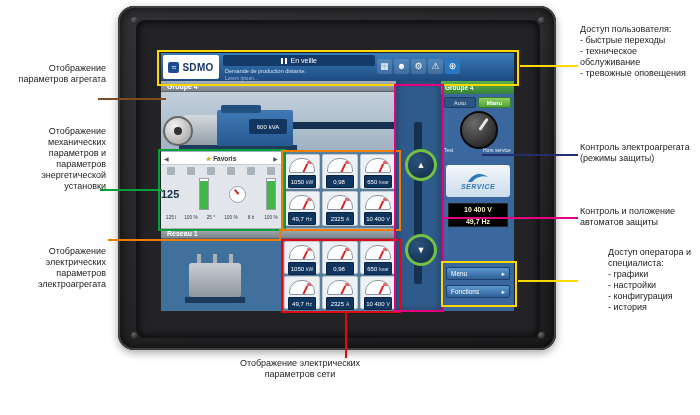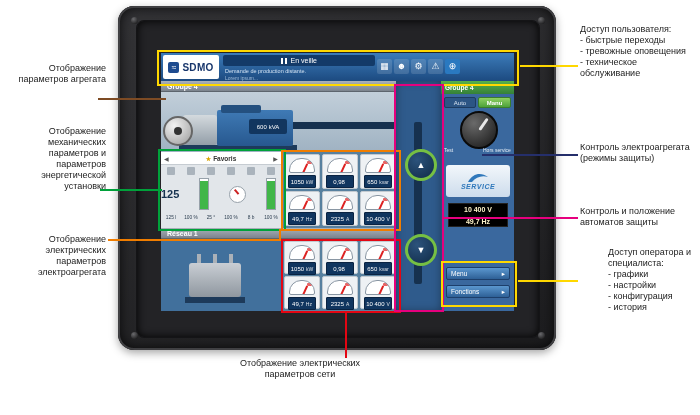--- a/index.html
+++ b/index.html
@@ -397,32 +397,32 @@
   <div class="hbox" style="left:281px;top:239px;width:116px;height:70px;border:2px solid #e30613;"></div>
   <div class="hbox" style="left:394px;top:84px;width:46px;height:224px;border:2px solid #e6007e;"></div>
   <div class="hbox" style="left:441px;top:261px;width:72px;height:42px;border:2px solid #ffd800;"></div>
 
   <div class="co-label co-left" style="left:14px;top:63px;width:92px;">Отображение параметров агрегата</div>
   <div class="co-line" style="left:98px;top:98px;width:68px;background:#7d4b24;"></div>
 
   <div class="co-label co-left" style="left:10px;top:126px;width:96px;">Отображение механических параметров и параметров энергетической установки</div>
   <div class="co-line" style="left:100px;top:189px;width:62px;background:#00a13a;"></div>
 
-  <div class="co-label co-left" style="left:10px;top:234px;width:96px;">Отображение электрических параметров электроагрегата</div>
+  <div class="co-label co-left" style="left:10px;top:246px;width:96px;">Отображение электрических параметров электроагрегата</div>
   <div class="co-line" style="left:108px;top:239px;width:173px;background:#f07d00;"></div>
   <div class="co-vline" style="left:279px;top:229px;height:12px;background:#f07d00;"></div>
 
   <div class="co-label" style="left:235px;top:358px;width:130px;text-align:center;">Отображение электрических параметров сети</div>
   <div class="co-vline" style="left:345px;top:312px;height:46px;background:#e30613;"></div>
 
   <div class="co-label co-right" style="left:580px;top:24px;width:118px;">
     <div>Доступ пользователя:</div>
     <div>- быстрые переходы</div>
+    <div>- техническое обслуживание</div>
     <div>- тревожные оповещения</div>
-    <div>- техническое обслуживание</div>
   </div>
   <div class="co-line" style="left:520px;top:65px;width:58px;background:#ffd800;"></div>
 
   <div class="co-label co-right" style="left:580px;top:142px;width:116px;">Контроль электроагрегата (режимы защиты)</div>
   <div class="co-line" style="left:482px;top:154px;width:96px;background:#252f6b;"></div>
 
   <div class="co-label co-right" style="left:580px;top:206px;width:118px;">Контроль и положение автоматов защиты</div>
   <div class="co-line" style="left:443px;top:217px;width:135px;background:#e6007e;"></div>
 
   <div class="co-label co-right" style="left:580px;top:247px;width:118px;margin-left:28px;">

